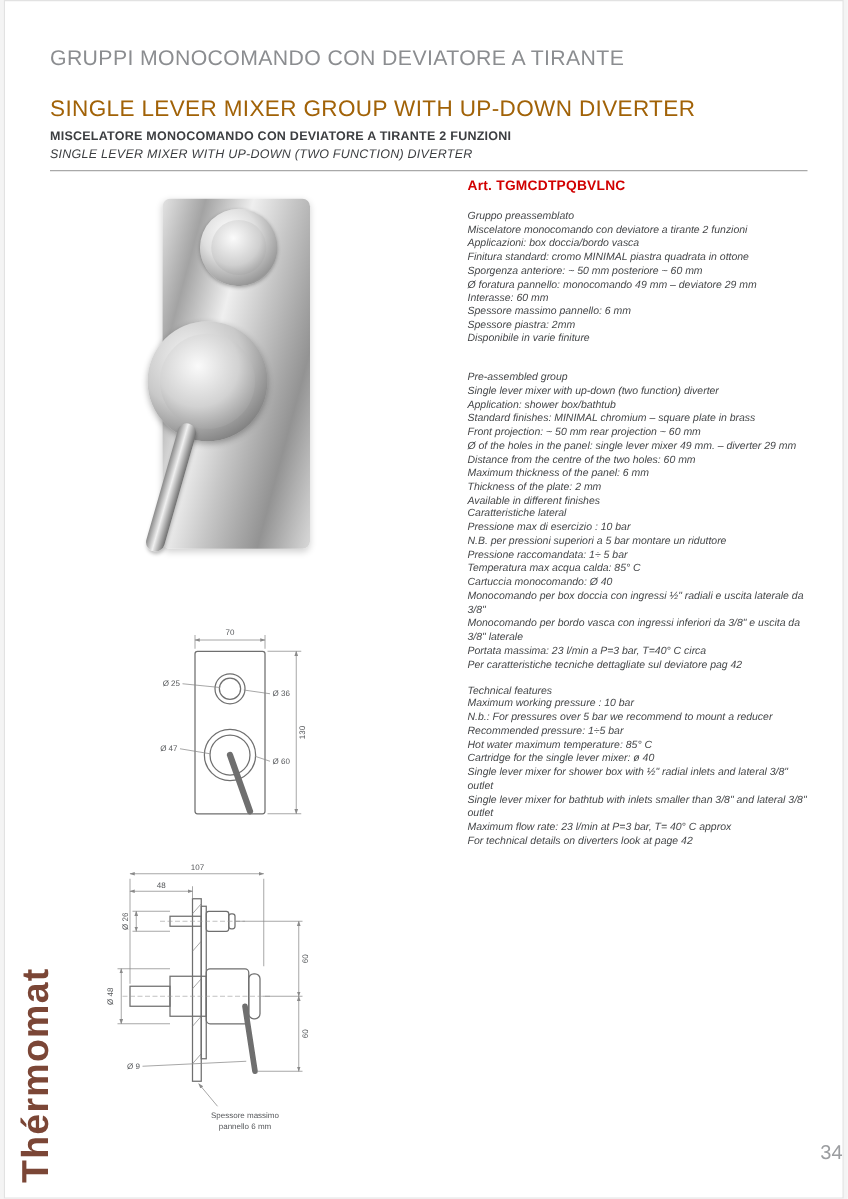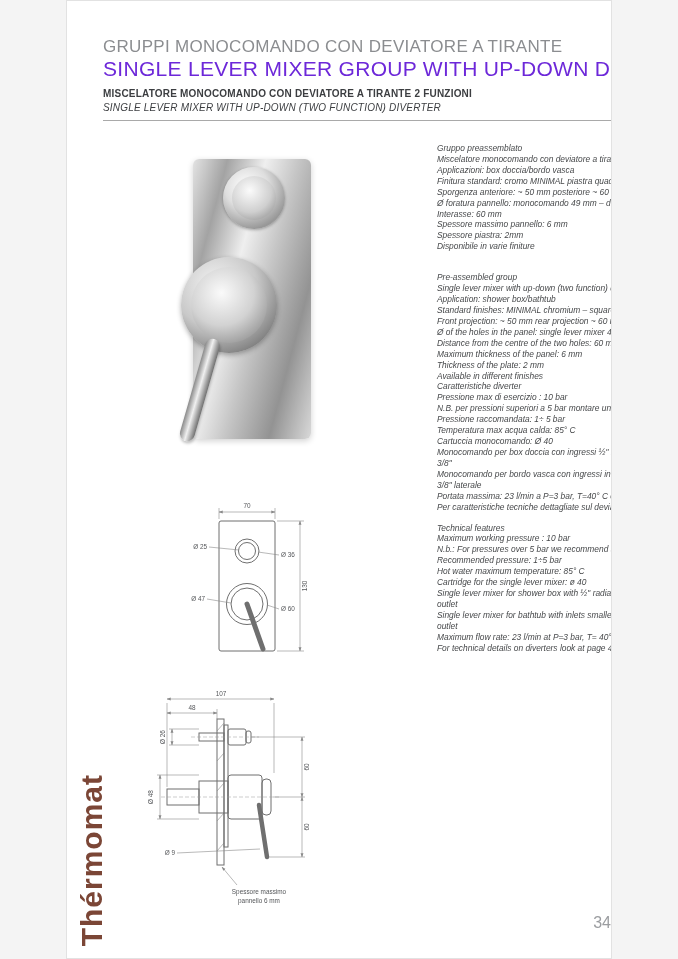--- a/index.html
+++ b/index.html
@@ -1,25 +1,25 @@
 <!DOCTYPE html>
 <html><head>
 <meta charset="utf-8">
 <style>
   * { margin:0; padding:0; box-sizing:border-box; }
   html,body { background:#f4f4f4; }
   #page {
-    position:relative; width:546px; height:959px; margin:0 auto;
+    position:relative; width:672px; height:959px; margin:0 auto;
     background:#ffffff; border:1px solid #e2e2e2; overflow:hidden;
     font-family:"Liberation Sans", sans-serif; color:#46484a;
   }
   
   .header { position:absolute; left:36px; top:36px; width:606px; }
   .title-it { font-size:17px; color:#8b8d90; letter-spacing:.3px; line-height:1.15; }
-  .title-en { font-size:21px; color:#6d28d9; letter-spacing:.3px; line-height:1.15; margin-top:0; }
+  .title-en { font-size:18px; color:#a16207; letter-spacing:.3px; line-height:1.15; margin-top:20px; }
   .sub-it { font-size:10px; font-weight:bold; color:#3c3e41; margin-top:7px; letter-spacing:.2px; }
   .sub-en { font-size:10px; font-style:italic; color:#3c3e41; margin-top:3px; letter-spacing:.2px; }
   .rule { margin-top:7px; border-top:1px solid #a9a9a9; height:0; }
 
   
   .photo { position:absolute; left:110px; top:150px; width:140px; height:295px; }
   .plate {
     position:absolute; left:16px; top:8px; width:118px; height:280px; border-radius:6px;
     background:linear-gradient(105deg,#e3e3e3 0%,#a3a3a3 18%,#efefef 38%,#c6c6c6 55%,#939393 78%,#d9d9d9 100%);
     box-shadow:0 2px 6px rgba(0,0,0,.18);
@@ -193,20 +193,21 @@
       <line class="dim" x1="40" y1="166" x2="123" y2="162"></line>
       <text class="dlabel" x="38" y="168" text-anchor="end">Ø 9</text>
 
       <line class="dim" x1="100" y1="198" x2="85" y2="180" marker-end="url(#arr)"></line>
       <text class="dlabel" x="122" y="207" text-anchor="middle">Spessore massimo</text>
       <text class="dlabel" x="122" y="216" text-anchor="middle">pannello 6 mm</text>
     </g>
   </svg>
 
   <div class="right-col">
+    <div class="art">Art. TGMCDTPQBVLNC</div>
     <div class="block desc-it">Gruppo preassemblato
 Miscelatore monocomando con deviatore a tirante 2  funzioni
 Applicazioni: box doccia/bordo vasca
 Finitura standard: cromo MINIMAL piastra quadrata in ottone
 Sporgenza anteriore: ~ 50 mm posteriore ~ 60 mm
 Ø foratura pannello: monocomando 49 mm – deviatore 29 mm
 Interasse: 60 mm
 Spessore massimo pannello: 6 mm
 Spessore piastra: 2mm
 Disponibile in varie  finiture</div>
@@ -214,21 +215,21 @@
 Single lever mixer with up-down (two function) diverter
 Application: shower box/bathtub
 Standard finishes: MINIMAL chromium – square plate in brass
 Front projection: ~ 50 mm rear projection ~ 60 mm
 Ø of the holes in the panel: single lever mixer 49 mm. – diverter 29 mm
 Distance from the centre of the two holes: 60 mm
 Maximum thickness of the panel: 6 mm
 Thickness of the plate: 2 mm
 Available in different finishes</div>
     <div class="tech-it">
-      <div class="block">Caratteristiche diverter</div>
+      <div class="block">Caratteristiche lateral</div>
       <div class="block">Pressione max di esercizio : 10 bar
 N.B.  per pressioni superiori a 5 bar montare un riduttore
 Pressione raccomandata: 1÷ 5 bar
 Temperatura max acqua calda: 85° C
 Cartuccia monocomando: Ø 40
 Monocomando per box doccia con ingressi ½" radiali e uscita laterale da 3/8"
 Monocomando per bordo vasca con ingressi inferiori da 3/8" e uscita da 3/8" laterale
 Portata massima: 23 l/min a P=3 bar, T=40° C circa
 Per caratteristiche tecniche dettagliate  sul  deviatore  pag 42</div>
     </div>

